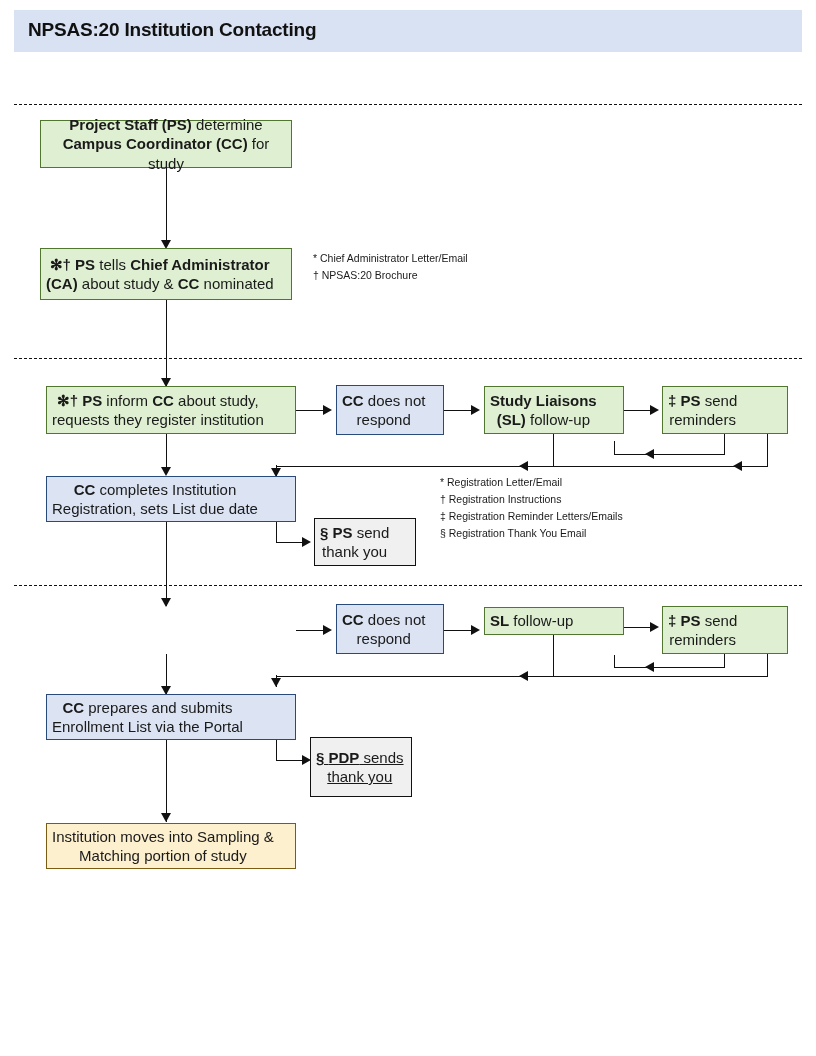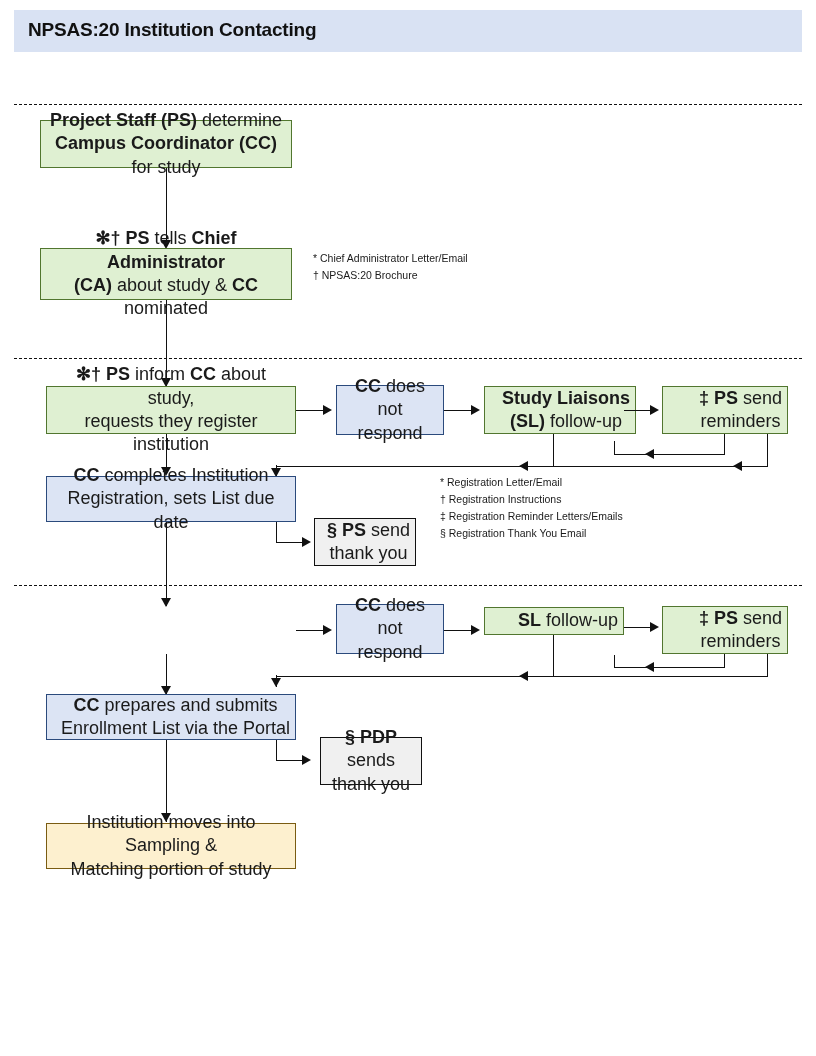--- a/index.html
+++ b/index.html
@@ -23,23 +23,23 @@
 
   
   .sep{
     position:absolute;left:14px;width:788px;height:0;
     border-top:1.6px dashed #111111;
   }
 
   
   .node{
     position:absolute;box-sizing:border-box;
-    display:flex;align-items:center;justify-content:flex-end;
+    display:flex;align-items:center;justify-content:flex-start;
     text-align:center;line-height:1.30;
-    font-size:18px;
+    font-size:15px;
   }
   .node .lbl{display:block;padding:0 5px;}
   .node b{font-weight:bold;}
   .sym{font-weight:bold;}
 
   .green{background:#dff0d2;border:1.6px solid #51762f;}
   .blue {background:#dce4f4;border:1.8px solid #2b4a7c;}
   .gray {background:#f0f0f0;border:1.8px solid #111111;}
   .tan  {background:#fdf0cf;border:1.8px solid #7a5c12;}
 
@@ -107,21 +107,21 @@
   <div class="node blue" id="n-cc-no-respond-1" style="left:336px;top:385px;width:108px;height:50px;">
     <span class="lbl">
         <div><b>CC</b><span> does not</span></div>
         <div><span>respond</span></div>
       </span>
   </div>
 
   <div class="ln lnh" style="left:444px;top:409.5px;width:28px;"></div>
   <div class="arw arw-right" style="left:471px;top:405px;"></div>
 
-  <div class="node green" id="n-study-liaisons" style="left:484px;top:386px;width:152px;height:48px;">
+  <div class="node green" id="n-study-liaisons" style="left:484px;top:386px;width:140px;height:48px;">
     <span class="lbl">
         <div><b>Study Liaisons</b></div>
         <div><b>(SL)</b><span> follow-up</span></div>
       </span>
   </div>
 
   <div class="ln lnh" style="left:624px;top:409.5px;width:27px;"></div>
   <div class="arw arw-right" style="left:650px;top:405px;"></div>
 
   <div class="node green" id="n-ps-reminders-1" style="left:662px;top:386px;width:126px;height:48px;">
@@ -219,21 +219,21 @@
     <span class="lbl">
         <div><b>CC</b><span> prepares and submits</span></div>
         <div><span>Enrollment List via the Portal</span></div>
       </span>
   </div>
 
   <div class="ln lnv" style="left:276px;top:740px;height:20px;"></div>
   <div class="ln lnh" style="left:276px;top:759.5px;width:29px;"></div>
   <div class="arw arw-right" style="left:302px;top:755px;"></div>
 
-  <div class="node gray" id="n-pdp-thank-you" style="left:320px;top:737px;width:102px;height:48px;">
+  <div class="node gray" id="n-pdp-thank-you" style="left:310px;top:737px;width:102px;height:60px;text-decoration:underline;">
     <span class="lbl">
         <div><span class="sym">§ </span><b>PDP</b><span> sends</span></div>
         <div><span>thank you</span></div>
       </span>
   </div>
 
   <div class="ln lnv" style="left:165.5px;top:740px;height:82px;"></div>
   <div class="arw arw-down" style="left:160.5px;top:813px;"></div>
 
   <div class="node tan" id="n-institution-sampling" style="left:46px;top:823px;width:250px;height:46px;">

